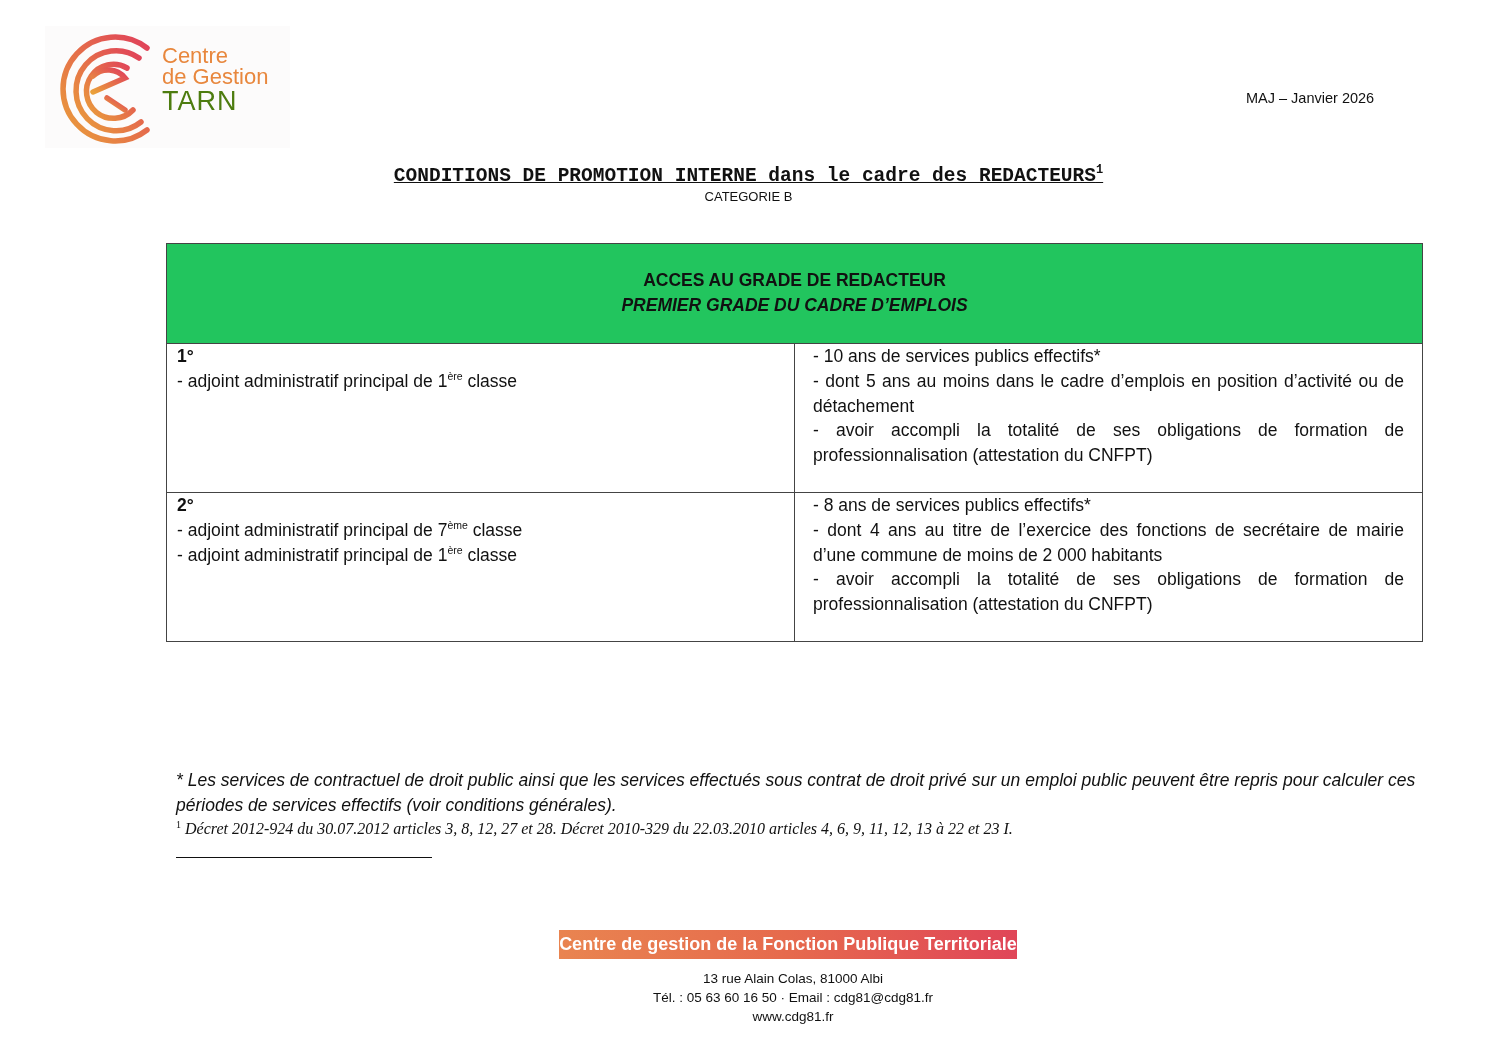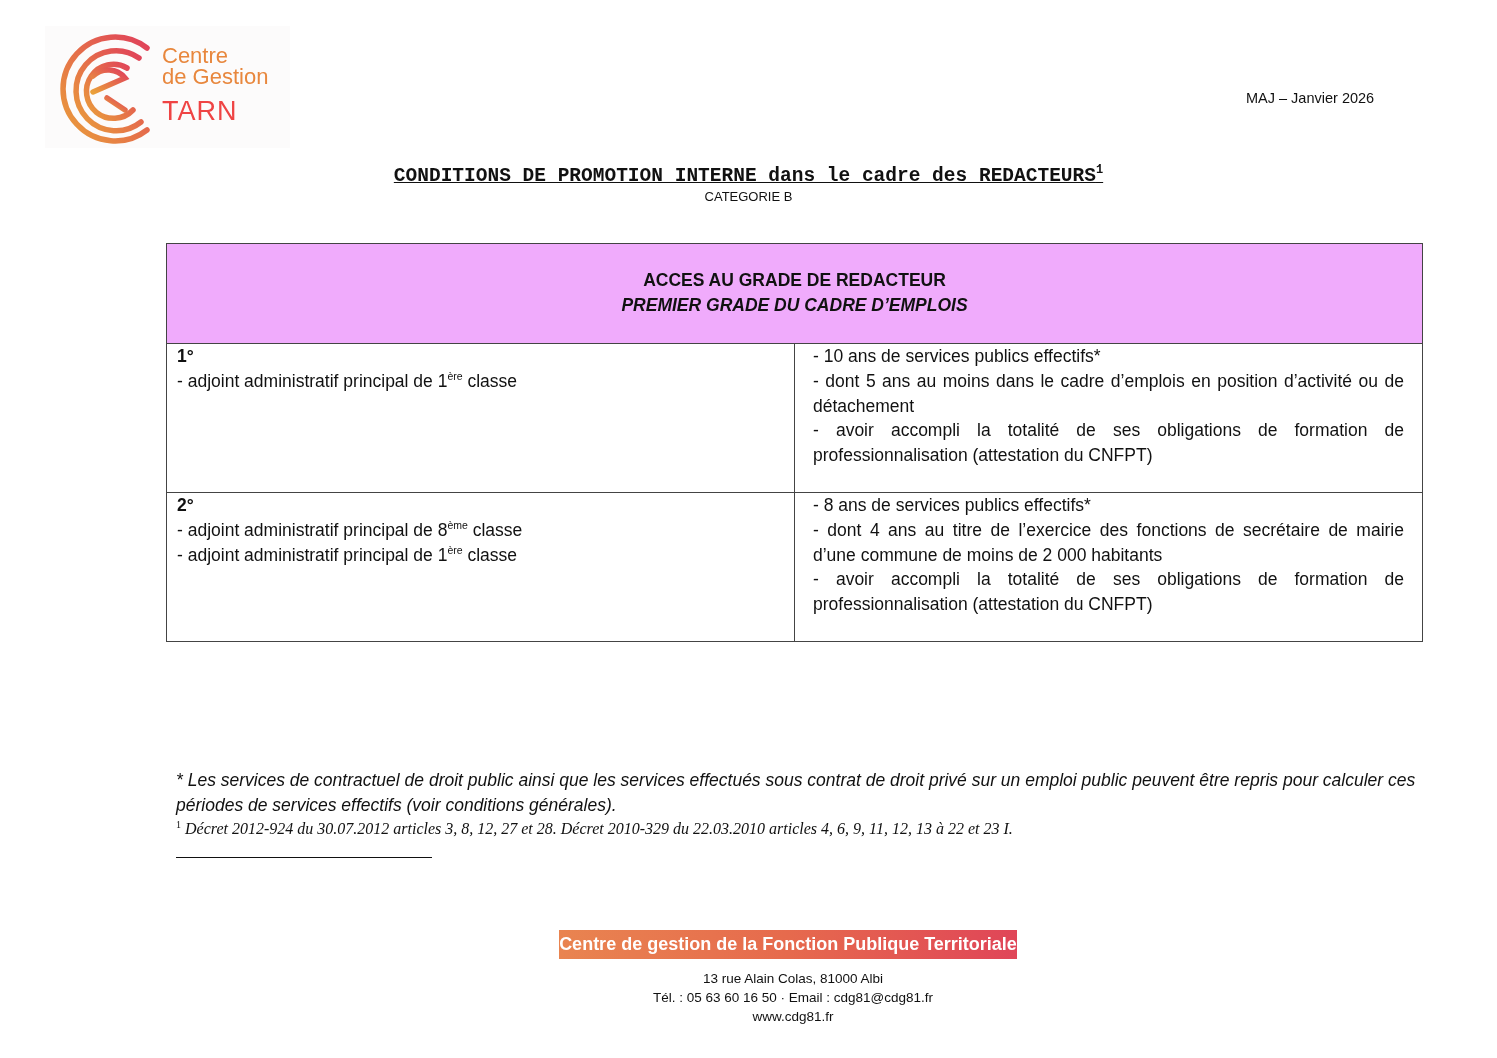--- a/index.html
+++ b/index.html
@@ -3,34 +3,34 @@
   <meta charset="utf-8">
   <style>
     html, body { margin: 0; padding: 0; background: #ffffff; }
     body {
       width: 1497px; height: 1058px; position: relative; overflow: hidden;
       font-family: "Liberation Sans", sans-serif; color: #111;
     }
     .logo { position: absolute; left: 45px; top: 26px; width: 245px; height: 122px; background:#fcfbfb; }
     .logo svg { position: absolute; left: 0; top: 0; }
     .logo-text { position: absolute; left: 117px; top: 19px; color: #e8873d; font-size: 22px; line-height: 21px; }
-    .logo-text .tarn { display:block; margin-top: 14px; font-size: 27px; letter-spacing: 1px; color: #ef4444; }
+    .logo-text .tarn { display:block; margin-top: 4px; font-size: 27px; letter-spacing: 1px; color: #4d7c0f; }
     .maj { position: absolute; left: 1246px; top: 90px; font-size: 14.5px; }
     .title-block { position: absolute; left: 0; width: 1497px; top: 163px; text-align: center; }
     .title { font-size: 19.5px; font-weight: bold; text-decoration: underline; font-family: Liberation Mono, monospace; }
     .title sup { font-size: 12px; }
     .subtitle { font-size: 13px; margin-top: 2px; }
     table.main {
       position: absolute; left: 166px; top: 243px; width: 1257px;
       border-collapse: collapse; font-size: 17.5px; line-height: 24.8px;
     }
     table.main td, table.main th { border: 1.5px solid #444; vertical-align: top; }
     .hdr { background: #d9d9d9; height: 99px; text-align: center; font-weight: bold; padding-top: 24px; box-sizing: border-box; }
     .hdr .note { font-weight: normal; font-style: italic; }
-    .section { background: #f0abfc; height: 100px; text-align: center; font-weight: bold; padding-top: 24px; box-sizing: border-box; }
+    .section { background: #22c55e; height: 100px; text-align: center; font-weight: bold; padding-top: 24px; box-sizing: border-box; }
     .section .sub { font-style: italic; }
     .cell-left { width: 628px; padding: 0 10px; height: 149px; box-sizing: border-box; }
     .cell-right { padding: 0 18px; text-align: justify; height: 149px; box-sizing: border-box; }
     .num { font-weight: bold; display:block; }
     .line { display: block; }
     sup.s { font-size: 10.5px; line-height: 0; }
     .footnote-star { position: absolute; left: 176px; top: 768px; width: 1240px; font-style: italic; font-size: 17.5px; line-height: 25px; }
     .fn-rule { position: absolute; left: 176px; top: 857px; width: 256px; border-top: 1.3px solid #111; }
     .footnote1 { position: absolute; left: 176px; top: 819px; font-size: 16px; font-style: italic; font-family: Liberation Serif, serif; }
     .footnote1 sup { font-style: normal; font-size: 10px; }
@@ -89,21 +89,21 @@
     </td>
     <td class="cell-right">
       <span class="line">- 10 ans de services publics effectifs*</span>
       <span class="line">- dont 5 ans au moins dans le cadre d’emplois en position d’activité ou de détachement</span>
       <span class="line">- avoir accompli la totalité de ses obligations de formation de professionnalisation (attestation du CNFPT)</span>
     </td>
   </tr>
   <tr>
     <td class="cell-left">
       <span class="num">2°</span>
-      <span class="line"><span>- adjoint administratif principal de 8</span><sup class="s">ème</sup><span> classe</span></span>
+      <span class="line"><span>- adjoint administratif principal de 7</span><sup class="s">ème</sup><span> classe</span></span>
       <span class="line"><span>- adjoint administratif principal de 1</span><sup class="s">ère</sup><span> classe</span></span>
     </td>
     <td class="cell-right">
       <span class="line">- 8 ans de services publics effectifs*</span>
       <span class="line">- dont 4 ans au titre de l’exercice des fonctions de secrétaire de mairie d’une commune de moins de 2 000 habitants</span>
       <span class="line">- avoir accompli la totalité de ses obligations de formation de professionnalisation (attestation du CNFPT)</span>
     </td>
   </tr>
 </tbody>
   </table>

